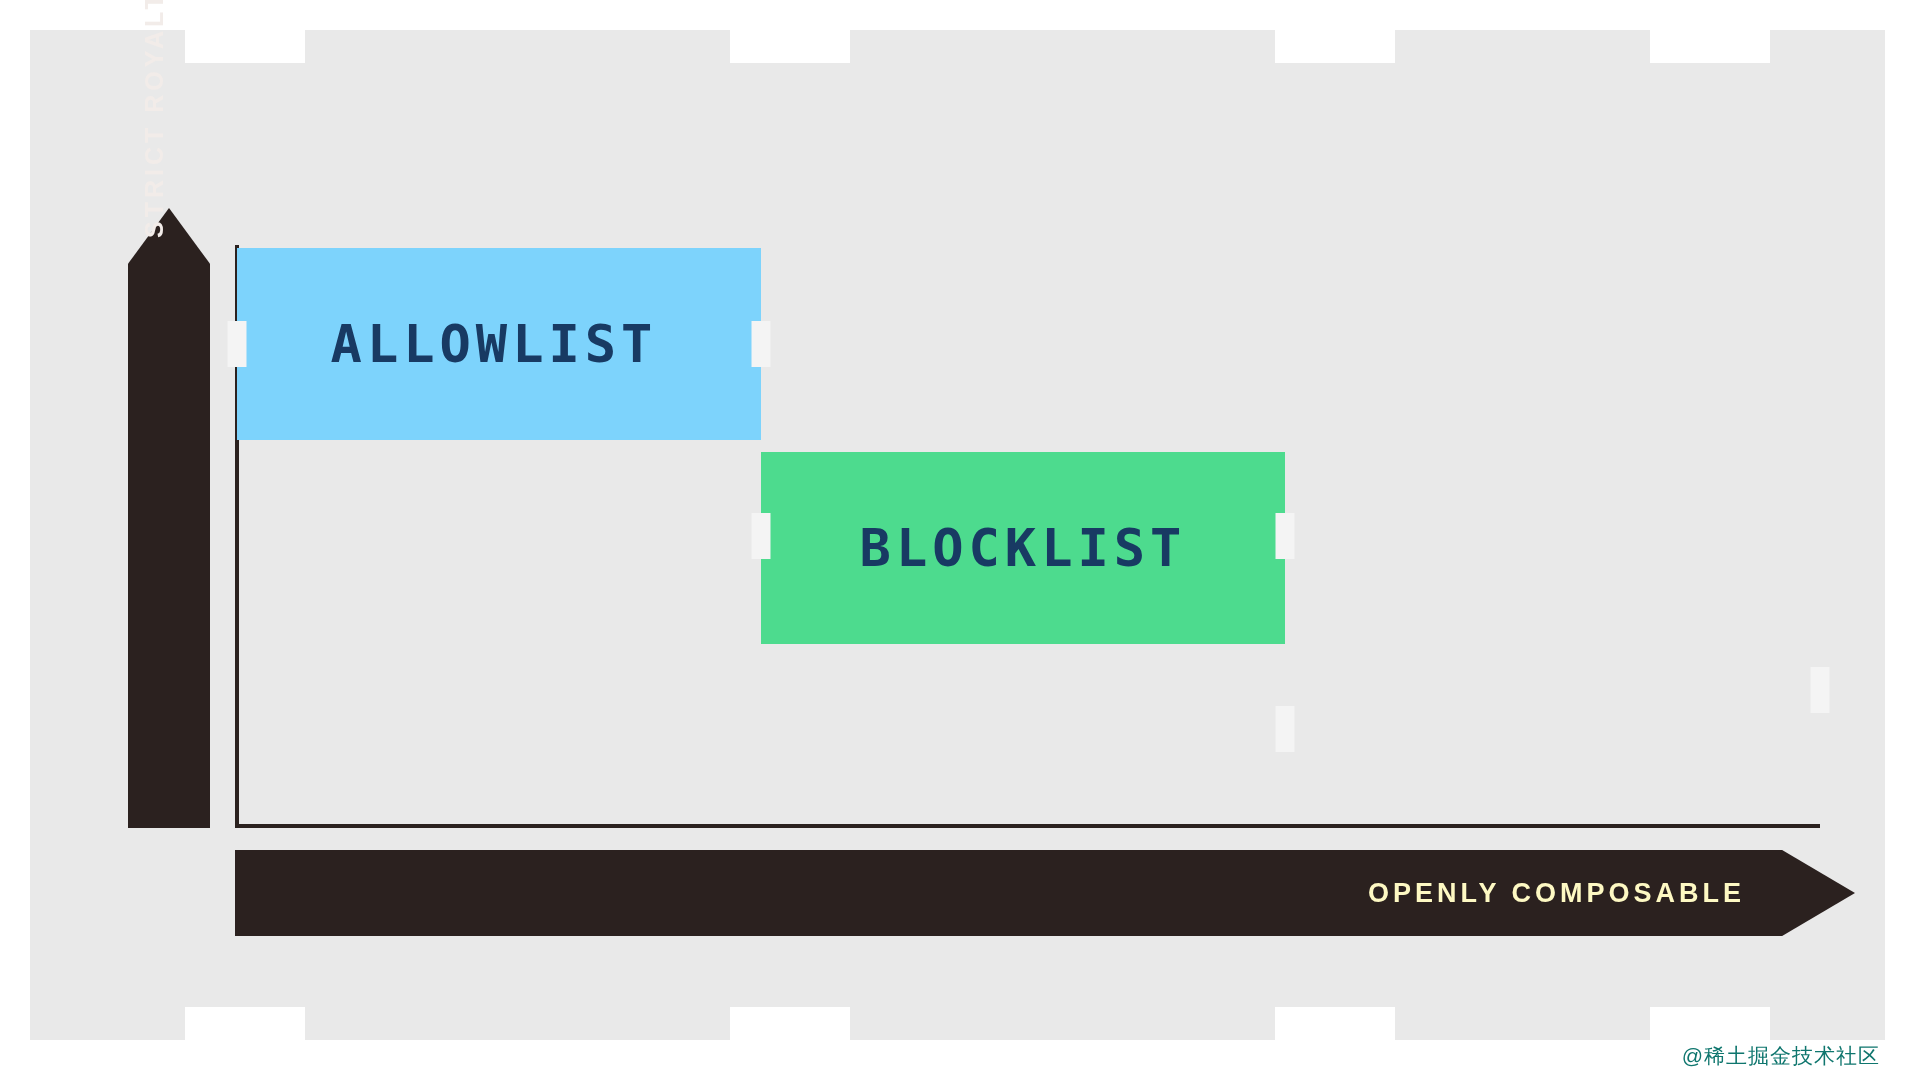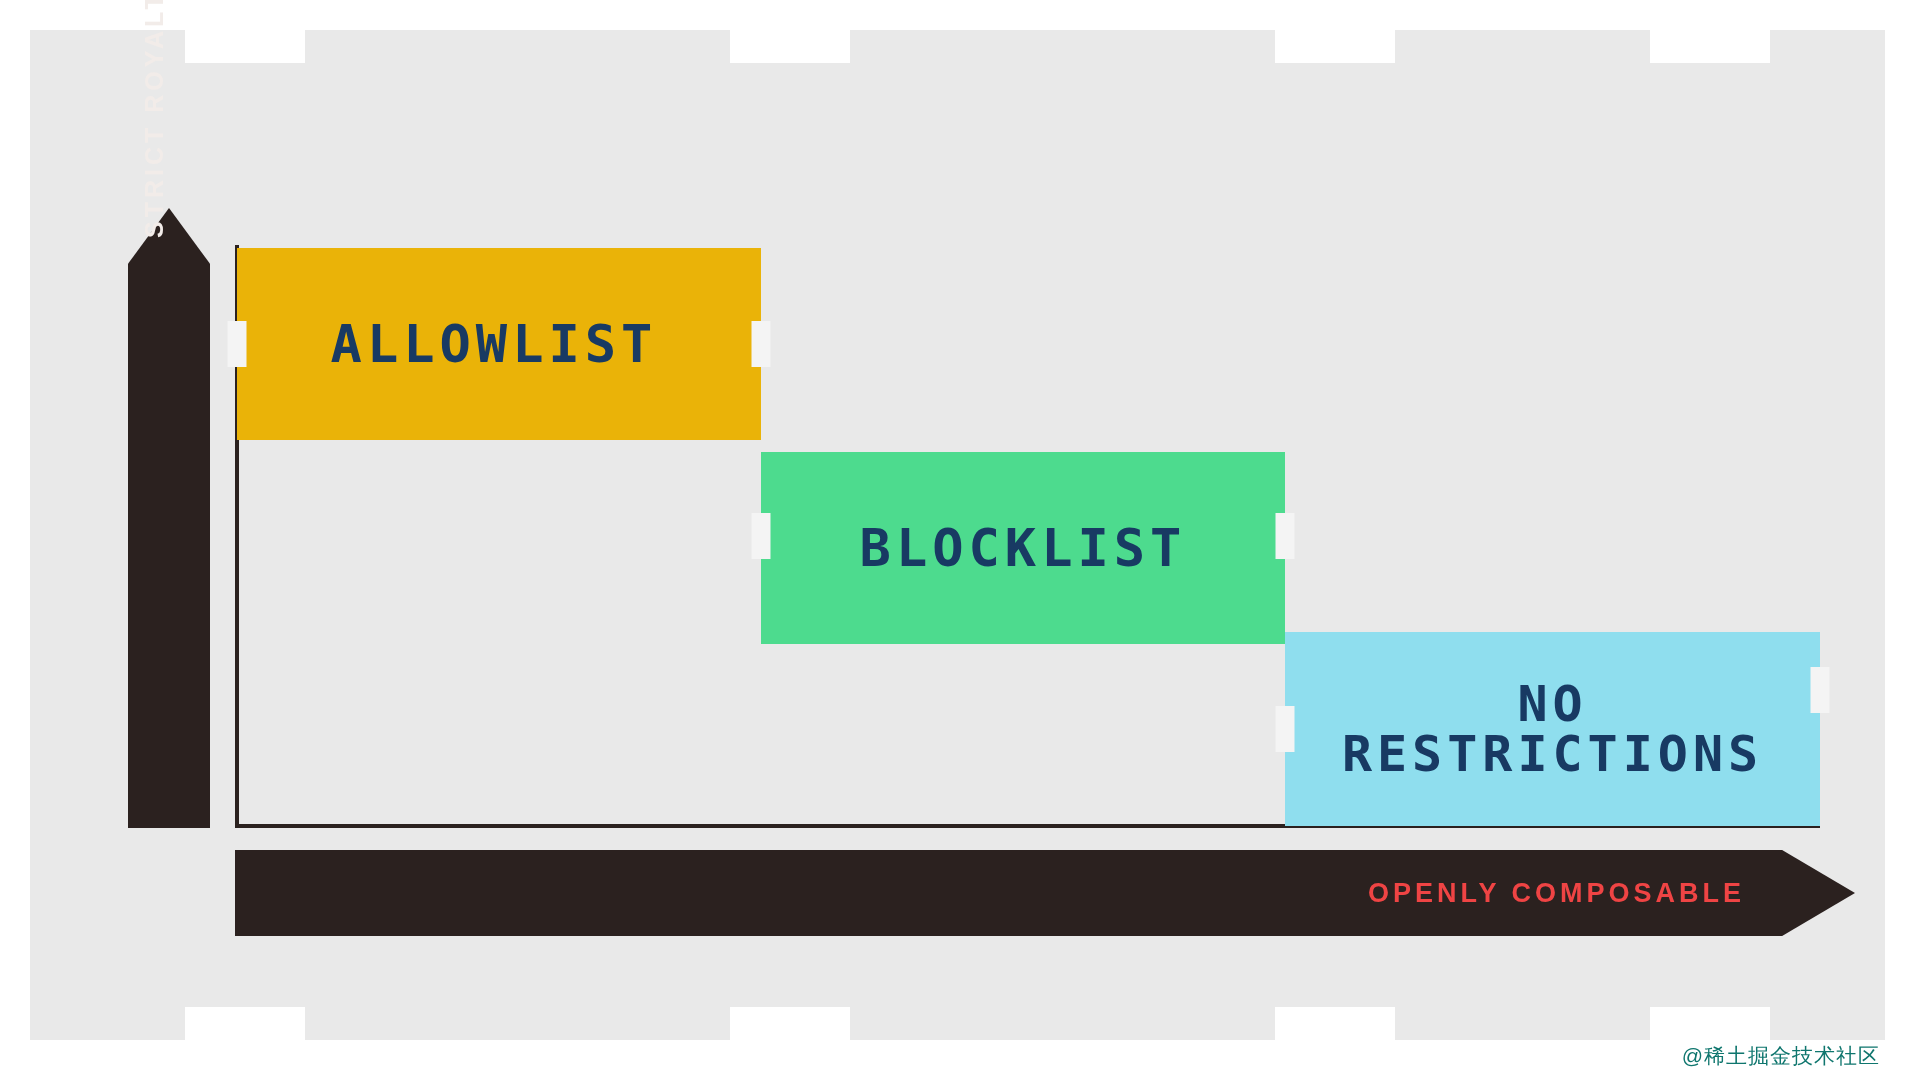--- a/index.html
+++ b/index.html
@@ -95,21 +95,21 @@
     font-family: "DejaVu Sans Mono", "Liberation Mono", monospace;
     font-size: 52px;
     font-weight: bold;
     letter-spacing: 5px;
     line-height: 1.0;
     white-space: pre-line;
   }
 
   #bar-allowlist {
     left: 207px;  top: 218px;  width: 524px;  height: 192px;
-    background: #eab308;
+    background: #7dd3fc;
   }
   #bar-allowlist .bar-label { text-align: center; padding-right: 10px; }
 
   #bar-blocklist {
     left: 731px;  top: 422px;  width: 524px;  height: 192px;
     background: #4ddb8e;
   }
 
   #bar-no-restrictions {
     left: 1255px; top: 602px;  width: 535px;  height: 194px;
@@ -133,21 +133,21 @@
     top: 820px;
     width: 1620px;
     height: 86px;
     background: #2b211f;
     clip-path: polygon(0% 0%, 95.5% 0%, 100% 50%, 95.5% 100%, 0% 100%);
     display: flex;
     align-items: center;
     justify-content: flex-end;
   }
   #x-axis-label {
-    color: #ef4444;
+    color: #fef9c3;
     font-size: 27px;
     font-weight: bold;
     letter-spacing: 4px;
     white-space: nowrap;
     padding-right: 110px;
   }
 
   
   #watermark {
     position: absolute;
@@ -180,24 +180,20 @@
   <div id="axis-horizontal-line"></div>
 
   <div class="bar" id="bar-allowlist">
     <div class="bar-label">ALLOWLIST</div>
   </div>
 
   <div class="bar" id="bar-blocklist">
     <div class="bar-label">BLOCKLIST</div>
   </div>
 
-  <div class="bar" id="bar-no-restrictions">
-    <div class="bar-label">NO
-RESTRICTIONS</div>
-  </div>
 
   <div class="marker" style="left:207px;  top:314px;"></div>
   <div class="marker" style="left:731px;  top:314px;"></div>
   <div class="marker" style="left:731px;  top:506px;"></div>
   <div class="marker" style="left:1255px; top:506px;"></div>
   <div class="marker" style="left:1255px; top:699px;"></div>
   <div class="marker" style="left:1790px; top:660px;"></div>
 
   <div id="x-axis-arrow">
     <span id="x-axis-label">OPENLY COMPOSABLE</span>

